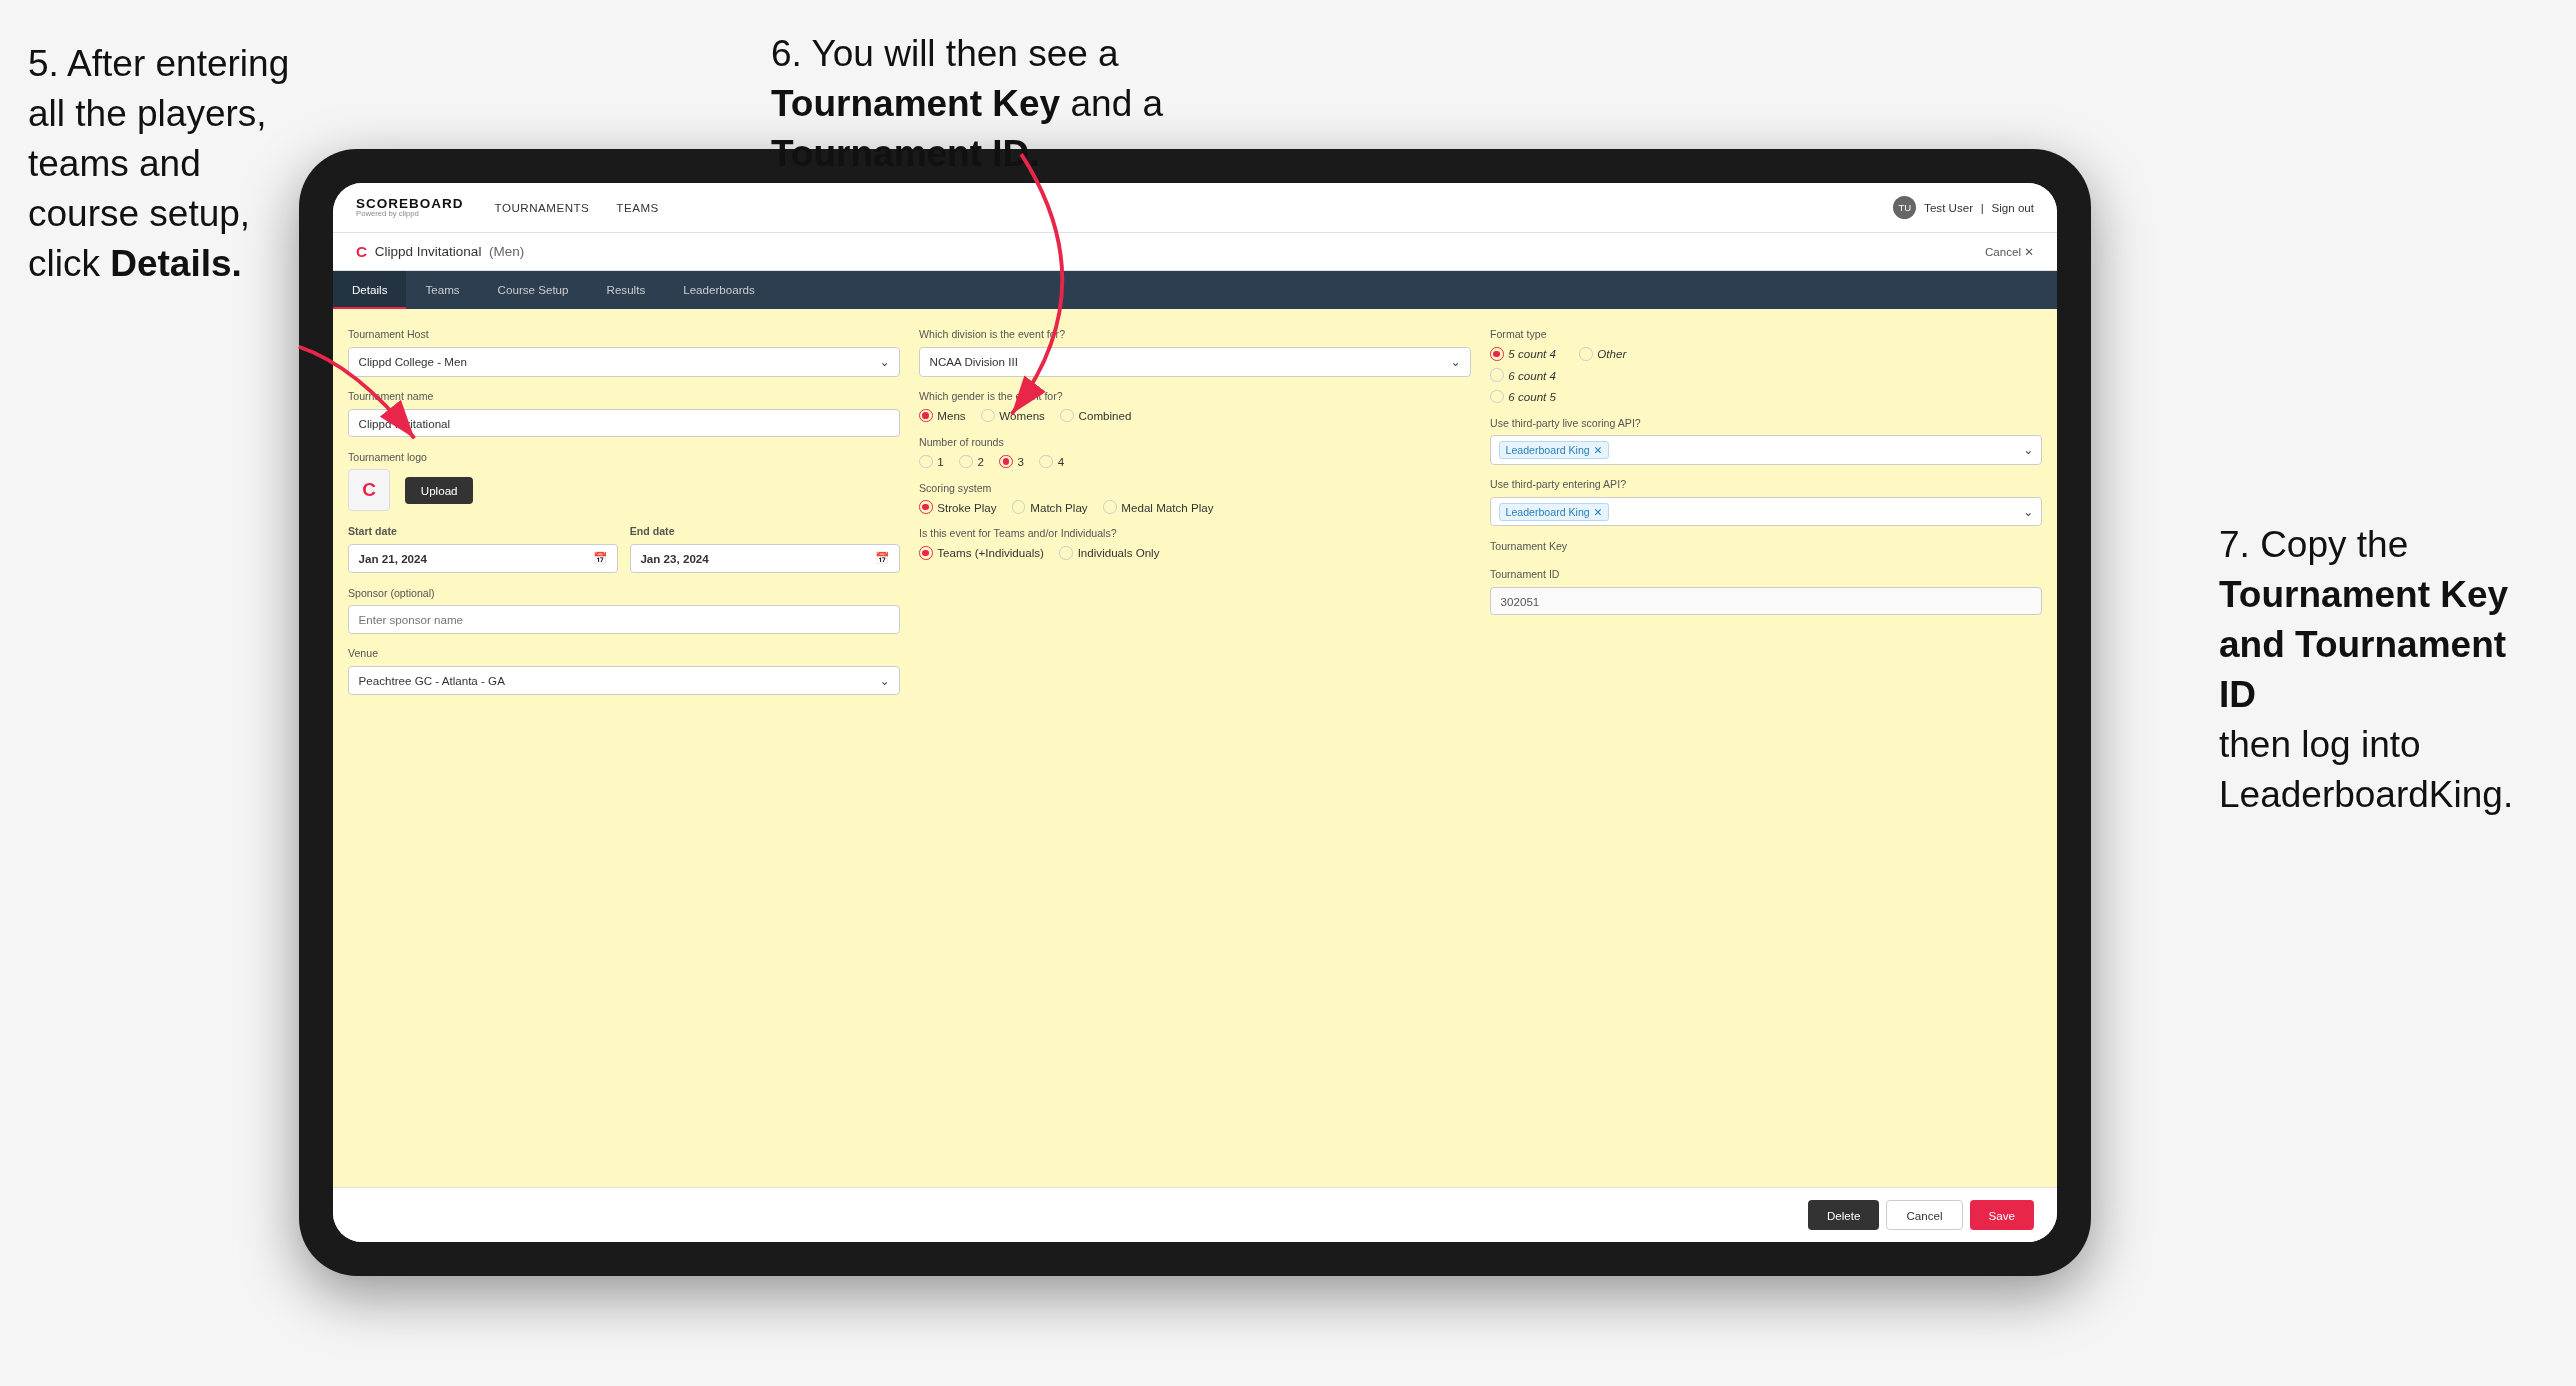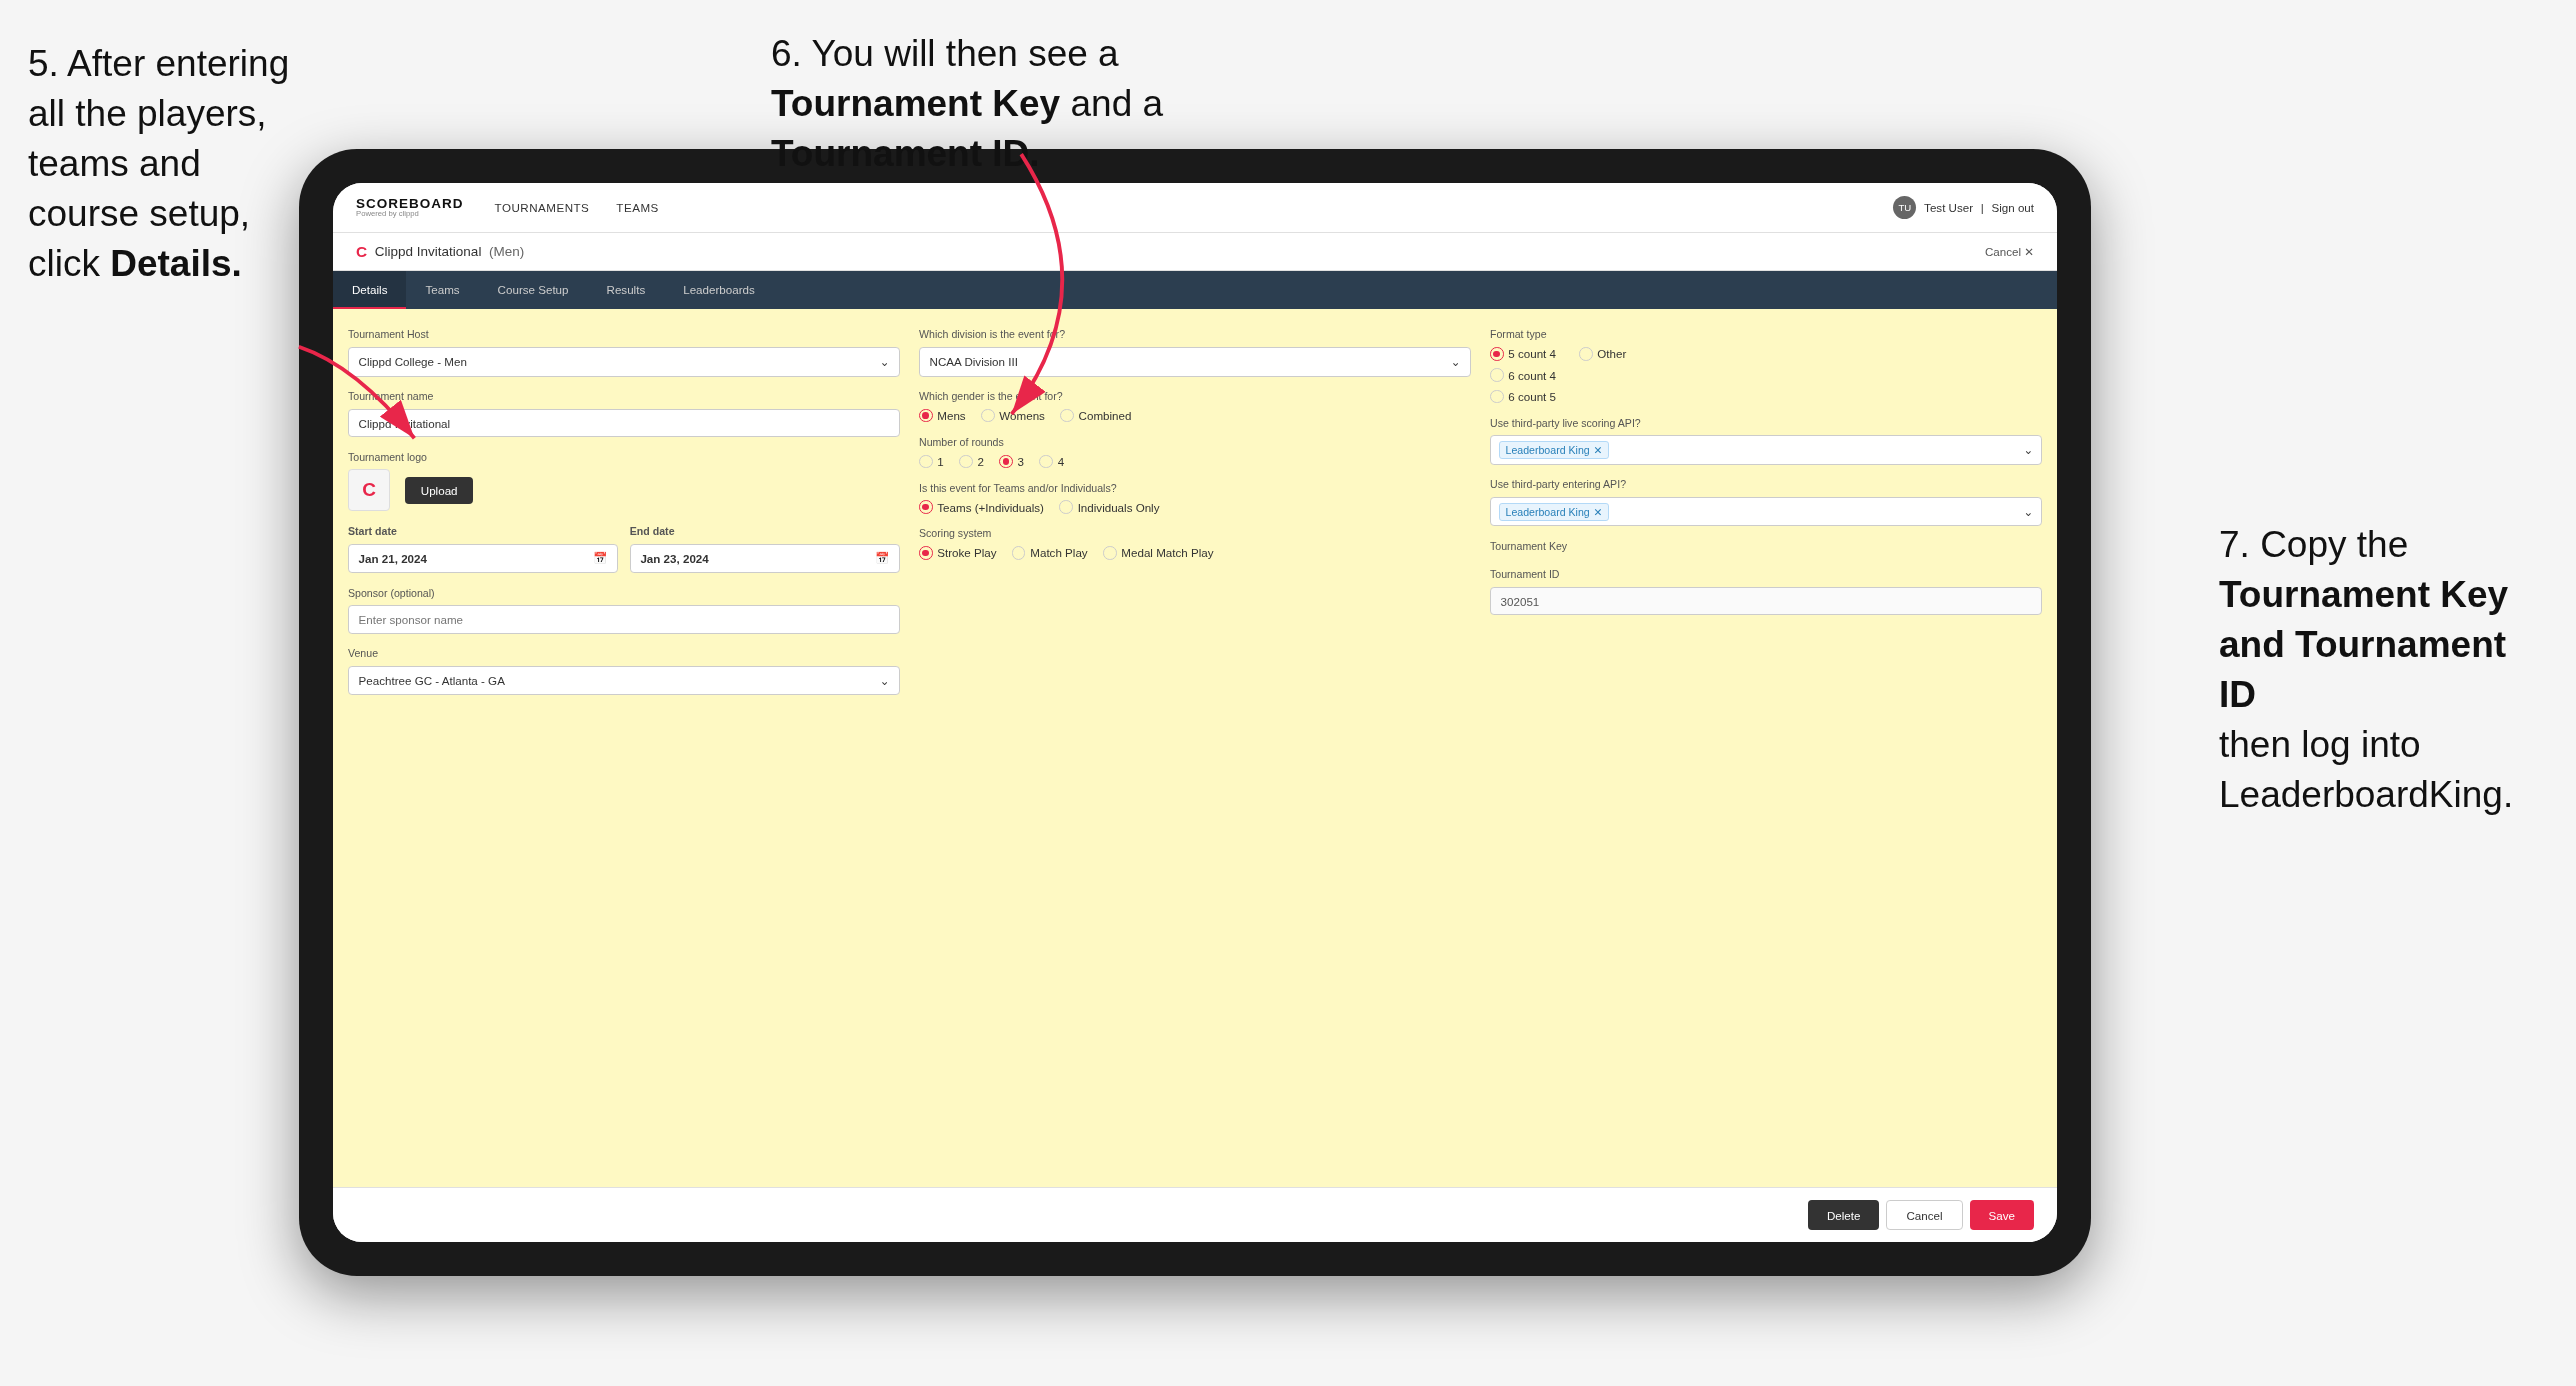--- a/index.html
+++ b/index.html
@@ -513,57 +513,57 @@
                 <span>3</span>
               </label>
               <label class="radio-item">
                 <div class="radio-circle"></div>
                 <span>4</span>
               </label>
             </div>
           </div>
 
           <div class="field-group">
+            <div class="field-label">Scoring system</div>
+            <div class="radio-group">
+              <label class="radio-item">
+                <div class="radio-circle checked"></div>
+                <span>Stroke Play</span>
+              </label>
+              <label class="radio-item">
+                <div class="radio-circle"></div>
+                <span>Match Play</span>
+              </label>
+              <label class="radio-item">
+                <div class="radio-circle"></div>
+                <span>Medal Match Play</span>
+              </label>
+            </div>
+          </div>
+
+          <div class="field-group">
             <div class="field-label">Is this event for Teams and/or Individuals?</div>
             <div class="radio-group">
               <label class="radio-item">
                 <div class="radio-circle checked"></div>
                 <span>Teams (+Individuals)</span>
               </label>
               <label class="radio-item">
                 <div class="radio-circle"></div>
                 <span>Individuals Only</span>
               </label>
             </div>
           </div>
-
-          <div class="field-group">
-            <div class="field-label">Scoring system</div>
-            <div class="radio-group">
-              <label class="radio-item">
-                <div class="radio-circle checked"></div>
-                <span>Stroke Play</span>
-              </label>
-              <label class="radio-item">
-                <div class="radio-circle"></div>
-                <span>Match Play</span>
-              </label>
-              <label class="radio-item">
-                <div class="radio-circle"></div>
-                <span>Medal Match Play</span>
-              </label>
-            </div>
-          </div>
         </div>
 
         <div class="form-col">
 
           <div class="field-group">
             <div class="field-label">Format type</div>
-            <div style="display:flex;gap:23px;align-items:flex-start;">
+            <div style="display:flex;gap:23px;align-items:flex-start;font-style:italic;">
               <div class="format-list">
                 <label class="radio-item">
                   <div class="radio-circle checked"></div>
                   <span>5 count 4</span>
                 </label>
                 <label class="radio-item">
                   <div class="radio-circle"></div>
                   <span>6 count 4</span>
                 </label>
                 <label class="radio-item">

